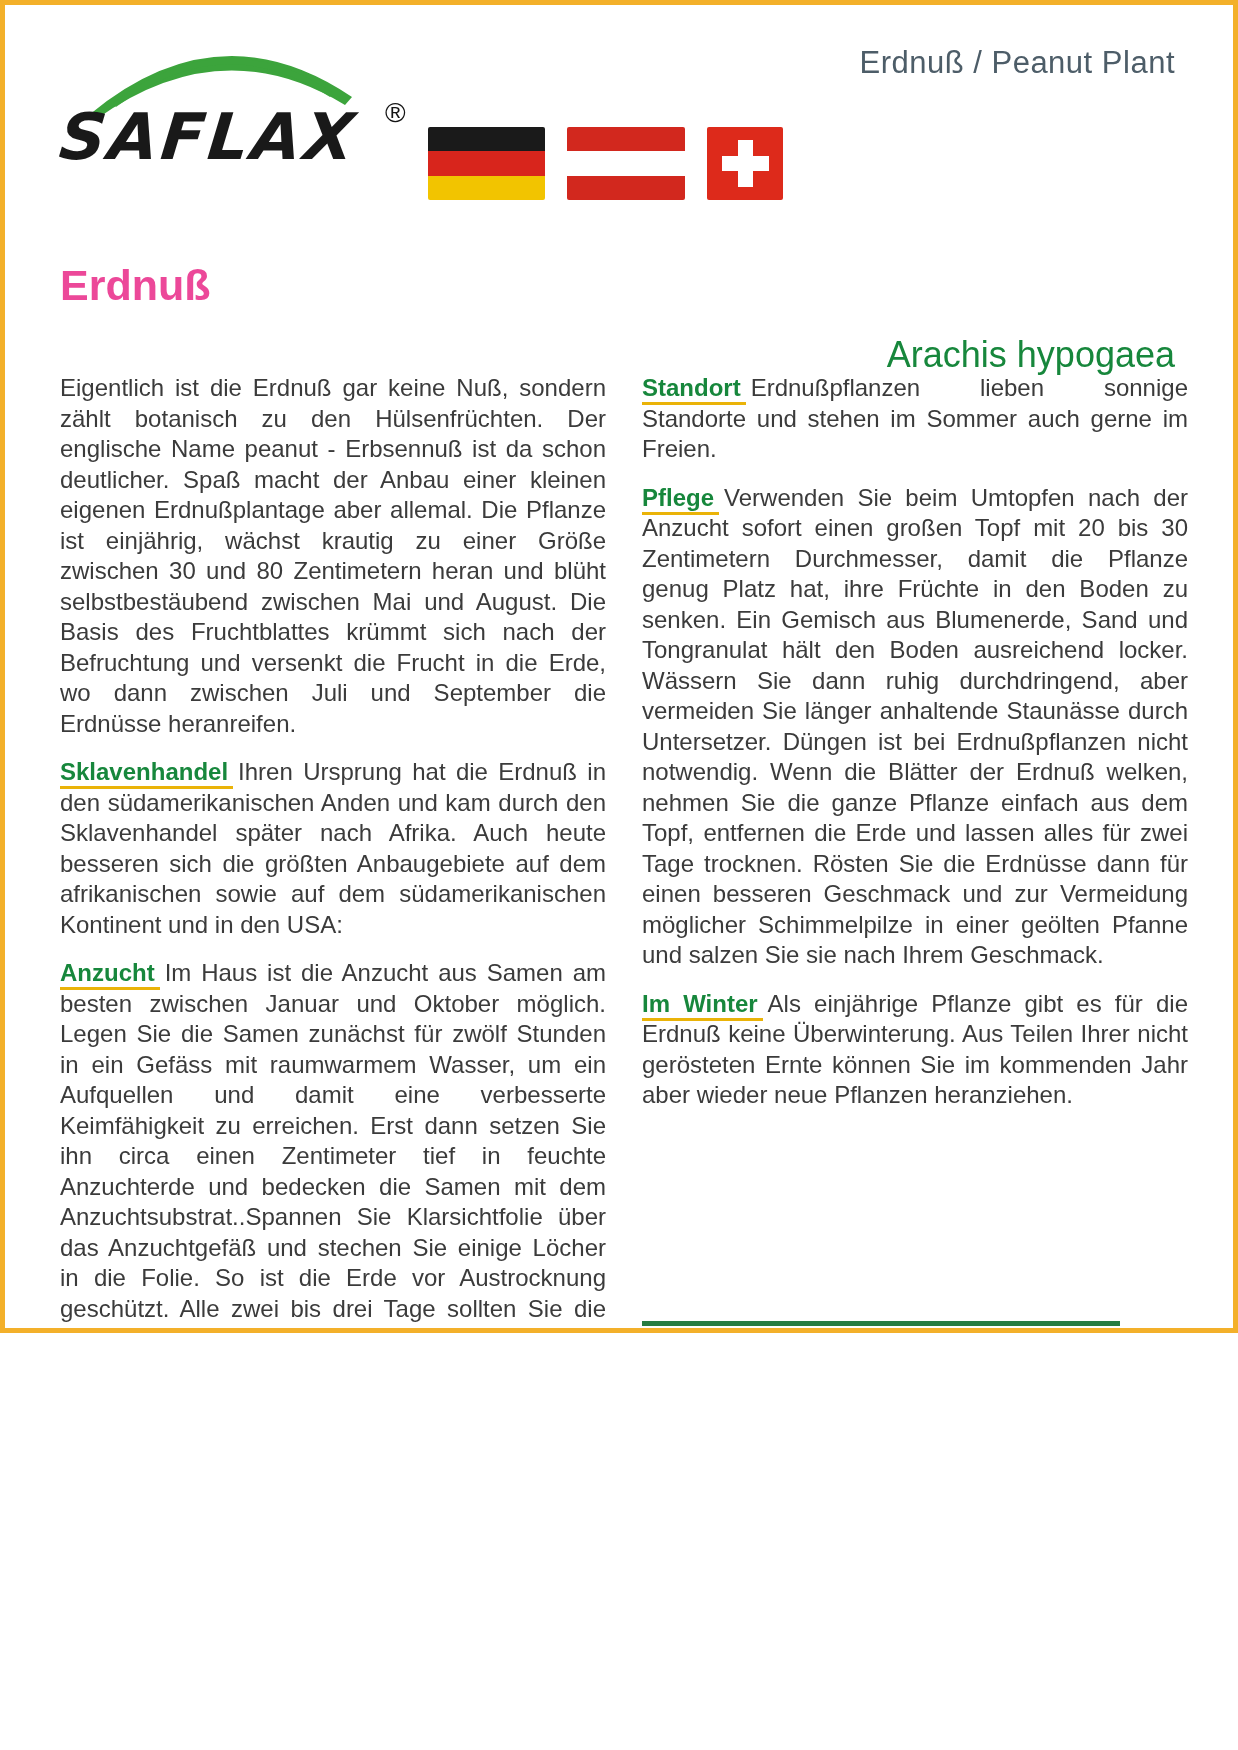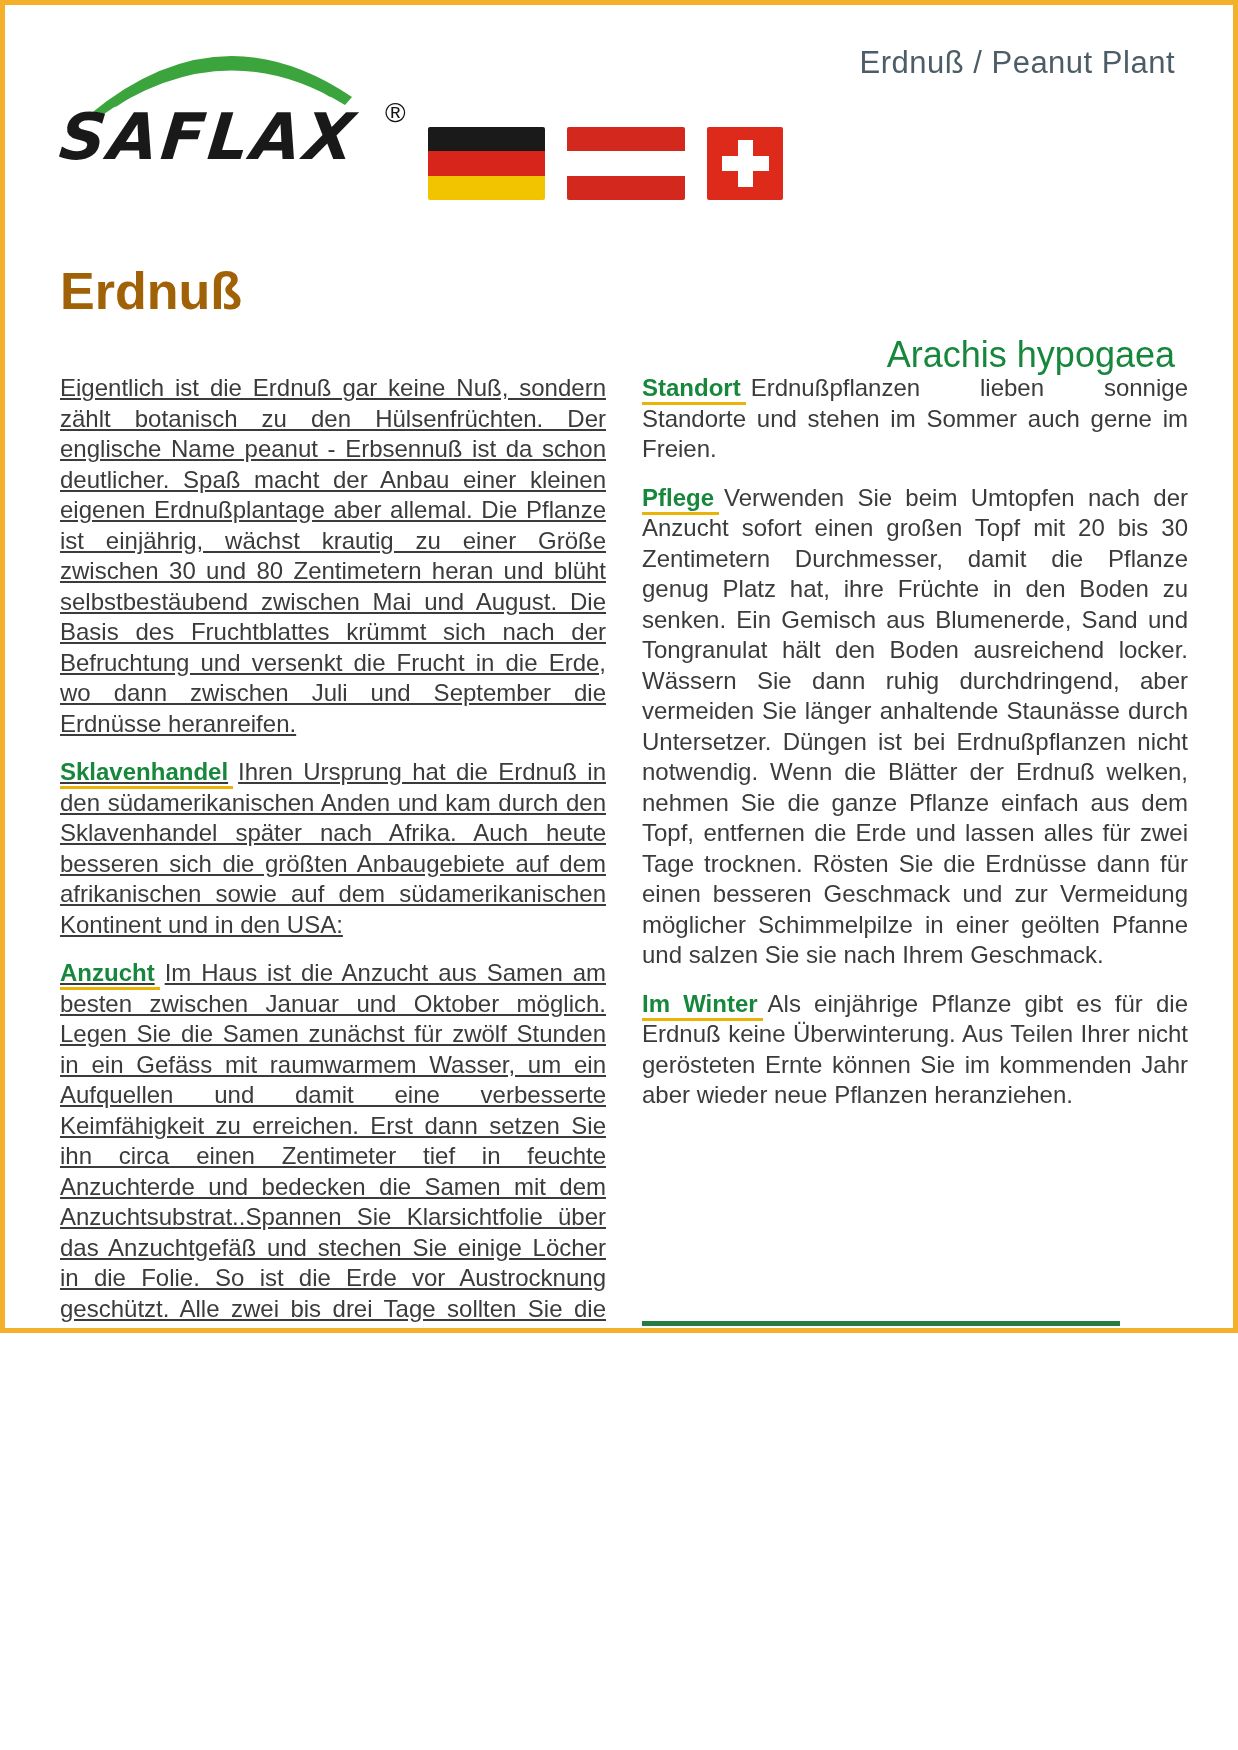--- a/index.html
+++ b/index.html
@@ -30,29 +30,29 @@
   
   .flag{position:absolute;top:122px;height:73px;border-radius:2px;}
   .flag-de{left:423px;width:117px;
     background:linear-gradient(to bottom,#1a1a1a 0 33.4%,#d8251c 33.4% 66.7%,#f2c400 66.7% 100%);}
   .flag-at{left:562px;width:118px;
     background:linear-gradient(to bottom,#d2281e 0 33.4%,#ffffff 33.4% 66.7%,#d2281e 66.7% 100%);}
   .flag-ch{left:702px;width:76px;background:#dd2a1b;}
   .flag-ch::before{content:"";position:absolute;left:31px;top:13px;width:15px;height:47px;background:#fff;}
   .flag-ch::after{content:"";position:absolute;left:15px;top:29px;width:47px;height:15px;background:#fff;}
   
-  .title{position:absolute;left:55px;top:256px;font-size:52px;font-weight:bold;color:#a16207;}
+  .title{position:absolute;left:55px;top:256px;font-size:43px;font-weight:bold;color:#ec4899;}
   .botanical{position:absolute;top:314px;right:58px;font-size:36px;color:#17873c;margin-top:15px;}
   
   .col{
     position:absolute;top:368px;width:546px;
     font-size:24px;line-height:30.5px;color:#3b3b3b;
     text-align:justify;hyphens:auto;overflow-wrap:break-word;
   }
-  .col-left{left:55px;text-decoration:underline;}
+  .col-left{left:55px;}
   .col-right{left:637px;}
   .col p{margin:0 0 18px 0;}
   .sec-head{
     font-weight:bold;color:#17873c;
     border-bottom:3px solid #eab308;
     padding-right:5px;margin-right:5px;padding-bottom:1px;
   }
   
   .divider{position:absolute;left:637px;top:1316px;width:478px;height:5px;background:#277c41;}
   .details{

